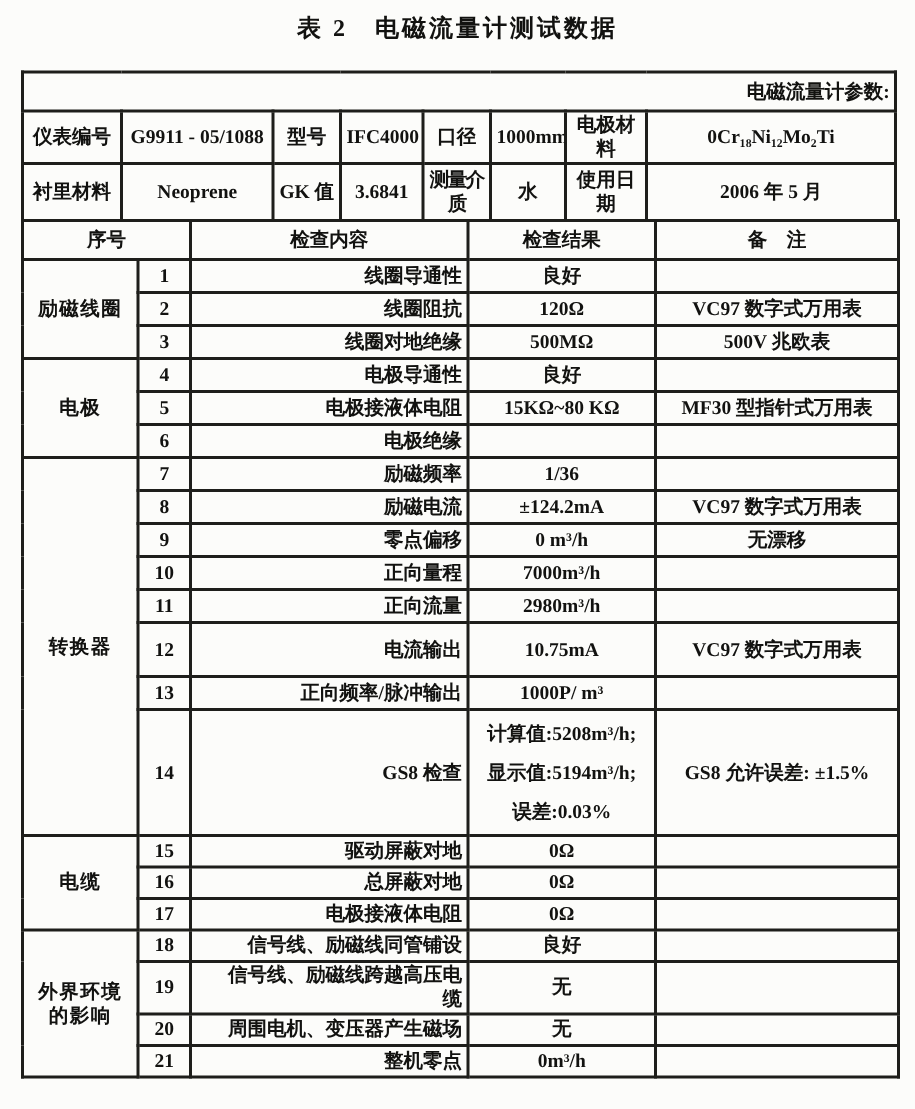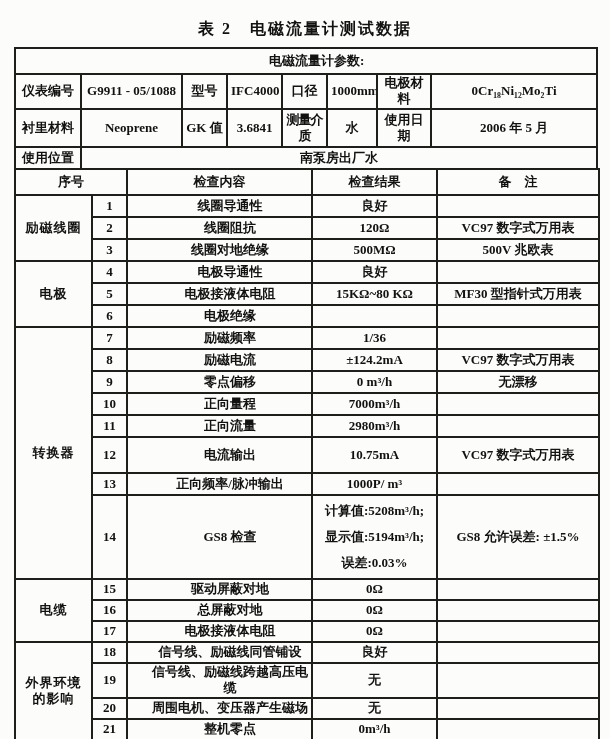--- a/index.html
+++ b/index.html
@@ -5,37 +5,37 @@
   html,body{margin:0;padding:0;}
   body{
     width:610px;height:739px;
     background:#fcfcfa;
     font-family:"Liberation Serif","DejaVu Serif",serif;
     color:#121210;
   }
   .page{position:relative;width:610px;height:739px;overflow:hidden;}
   .doc-title{
     text-align:center;
-    padding-top:19px;
+    padding-top:9px;
     font-size:16px;
     font-weight:bold;
     letter-spacing:2px;
   }
   .tables{position:absolute;left:14px;top:47px;width:584px;}
   table{border-collapse:collapse;table-layout:fixed;width:584px;}
   td{
     border:2px solid #1e1e1b;
     font-size:13px;
     font-weight:bold;
     text-align:center;
     padding:0 3px;
     overflow:hidden;
     line-height:1.25;
   }
-  .left{text-align:center;padding-left:24px;}
+  .left{text-align:right;padding-left:24px;}
   #checklist-table{margin-top:-2px;}
   .res-line{line-height:26px;}
   .grp{letter-spacing:1px;border-radius:29px;}
 </style>
 </head>
 <body>
 
 <div class="page">
 
   <div class="doc-title">表 2　电磁流量计测试数据</div>
@@ -70,24 +70,20 @@
       <tr style="height:27px">
         <td>衬里材料</td>
         <td>Neoprene</td>
         <td>GK 值</td>
         <td>3.6841</td>
         <td style="padding:2px;letter-spacing:-1px">测量介质</td>
         <td>水</td>
         <td>使用日期</td>
         <td>2006 年 5 月</td>
       </tr>
-      <tr style="height:22px">
-        <td>使用位置</td>
-        <td colspan="7">南泵房出厂水</td>
-      </tr>
     </tbody>
       </table>
 
     <table id="checklist-table">
       <colgroup>
         <col style="width:77px">
           <col style="width:35px">
           <col style="width:185px">
           <col style="width:125px">
           <col style="width:162px">

